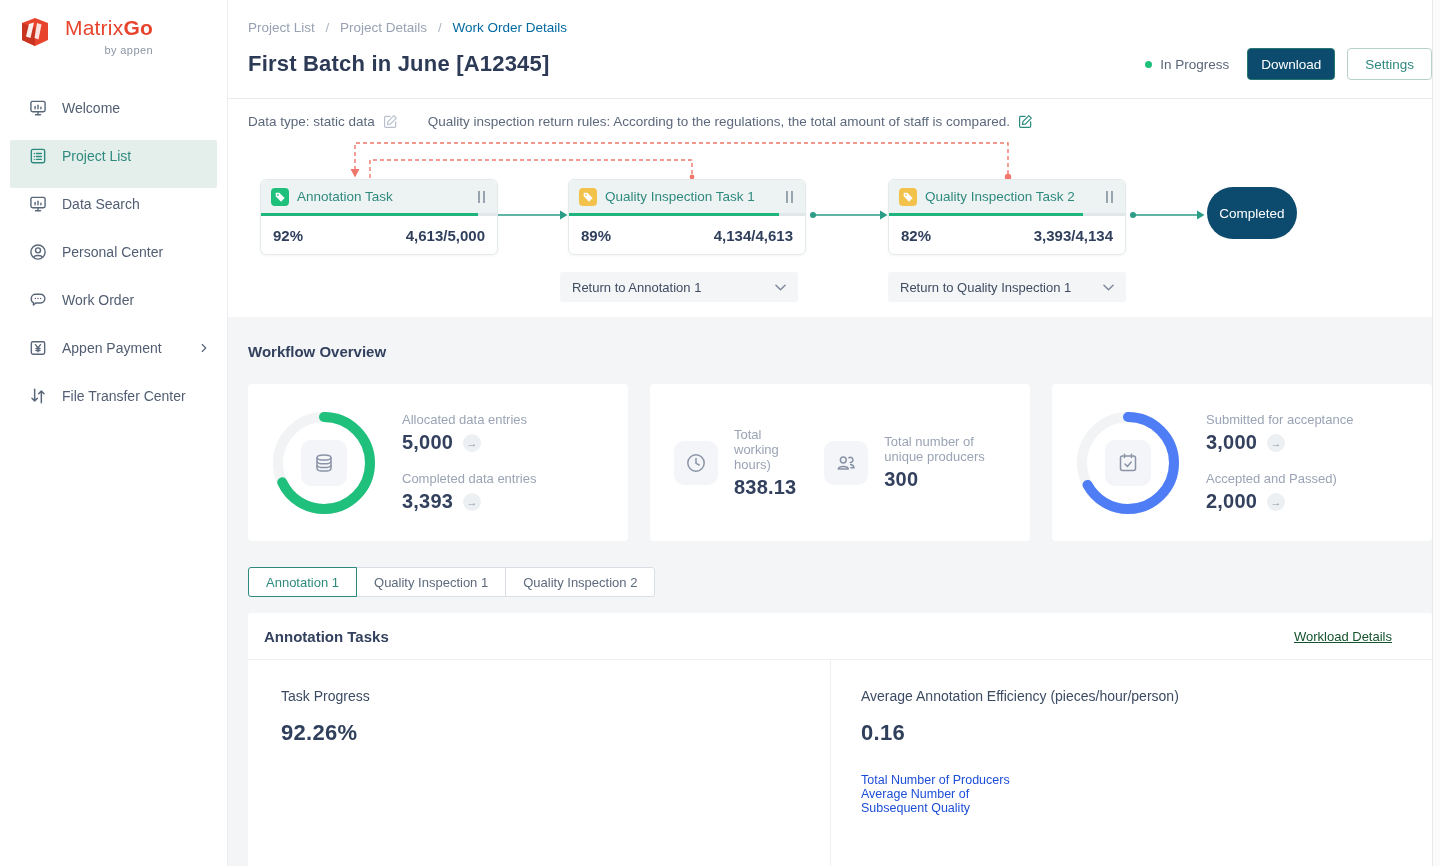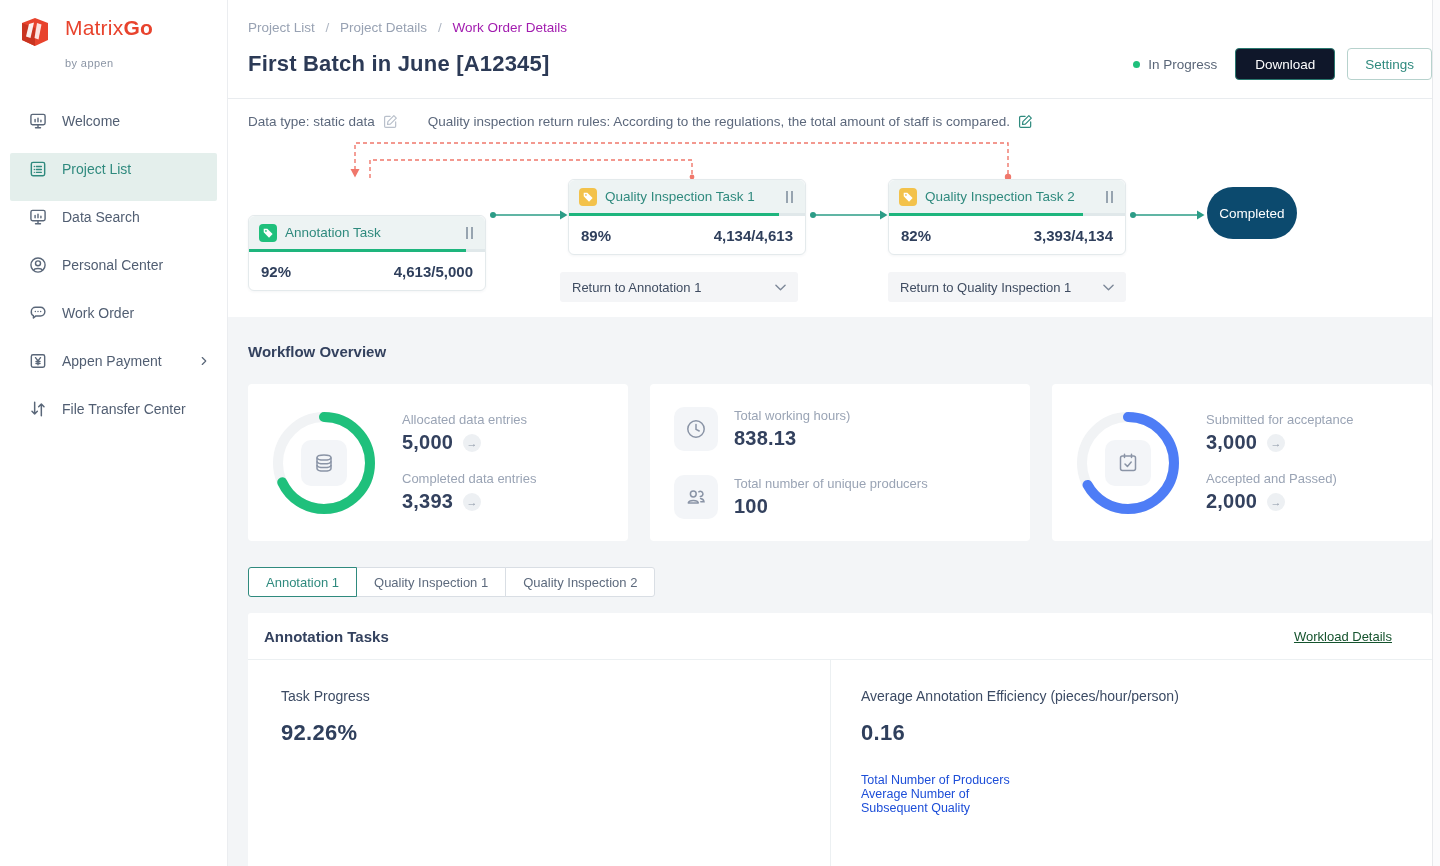--- a/index.html
+++ b/index.html
@@ -8,44 +8,44 @@
   .app { position:relative; width:1440px; height:866px; overflow:hidden; background:#ffffff; }
 
   
   .sidebar { position:absolute; left:0; top:0; width:228px; height:866px; background:#ffffff; border-right:1px solid #ebedf0; z-index:5; }
   .logo { display:flex; align-items:flex-start; gap:12px; padding:14px 0 0 17px; }
   .logo-mark { width:36px; height:36px; flex:0 0 auto; }
   .logo-text-wrap { padding-top:2px; }
   .logo-name { font-size:21px; color:#e8432d; letter-spacing:.2px; }
   .logo-name .reg { font-weight:500; }
   .logo-name .bold { font-weight:800; }
-  .logo-tagline { font-size:11px; color:#8b95a5; margin-top:17px; letter-spacing:.4px; }
+  .logo-tagline { font-size:11px; color:#8b95a5; margin-top:4px; letter-spacing:.4px;text-align:right; }
   .nav { margin-top:36px; }
   .nav-item { display:flex; align-items:center; height:48px; padding:0 16px 16px 28px; font-size:14px; color:#515e72; cursor:pointer; }
   .nav-item .nicon { width:20px; height:20px; margin-right:14px; flex:0 0 auto; display:flex; }
   .nav-item svg { stroke:#5a6779; }
   .nav-item.active { background:#e4efec; color:#2f8a7e; margin:0 10px 0 10px; padding-left:18px; border-radius:2px; }
   .nav-item.active svg { stroke:#2f8a7e; }
   .nav-item .spacer { flex:1; }
 
   
   .main { position:absolute; left:228px; top:0; width:1204px; height:866px; background:#ffffff; }
   .scroll-strip { position:absolute; right:0; top:0; width:8px; height:866px; background:#fbfbfc; border-left:1px solid #e7e9ec; z-index:6; }
 
   .page-head { margin:0 0 0 20px; width:1184px; padding-top:20px; }
   .breadcrumb { font-size:13.5px; color:#98a2b3; }
   .breadcrumb .crumb { cursor:pointer; }
   .breadcrumb .sep { margin:0 7px; color:#aeb6c3; }
-  .breadcrumb .crumb.current { color:#a21caf; }
+  .breadcrumb .crumb.current { color:#0369a1; }
   .title-row { display:flex; align-items:center; margin-top:13px; }
   .page-title { font-size:22px; font-weight:600; color:#2c3a56; letter-spacing:.2px; flex:1; }
   .status { display:flex; align-items:center; font-size:13.5px; color:#5a6678; margin-right:18px; }
   .status-dot { width:7px; height:7px; border-radius:50%; background:#1fc07c; margin-right:8px; }
   .btn { height:32px; border-radius:4px; font-size:13.5px; display:inline-flex; align-items:center; justify-content:center; cursor:pointer; font-family:inherit; }
-  .btn-primary { background:#0f172a; color:#ffffff; border:1px solid #28776e; padding:0 19px; margin-right:12px; }
+  .btn-primary { background:#0c4a6e; color:#ffffff; border:1px solid #28776e; padding:0 13px; margin-right:12px; }
   .btn-outline { background:#ffffff; color:#2f8a7e; border:1px solid #b7d2cd; padding:0 17px; }
   .head-divider { margin-top:18px; border-bottom:1px solid #e9ecef; width:1204px; }
 
   .meta-row { margin:15px 0 0 20px; width:1184px; display:flex; align-items:center; font-size:13.5px; color:#5c687c; }
   .meta-item { display:flex; align-items:center; }
   .meta-item + .meta-item { margin-left:30px; }
   .meta-item .edit { margin-left:8px; display:flex; cursor:pointer; }
 
   
   .flow { position:relative; margin:0 0 0 20px; width:1184px; height:188px; }
@@ -70,21 +70,21 @@
   .ov-card { flex:1; background:#ffffff; border-radius:4px; height:157px; display:flex; align-items:center; padding:0 24px; gap:26px; }
   .donut-wrap { position:relative; width:104px; height:104px; flex:0 0 auto; }
   .donut-center { position:absolute; left:29px; top:29px; width:46px; height:46px; border-radius:10px; background:#f3f5f8; display:flex; align-items:center; justify-content:center; }
   .ov-rows { display:flex; flex-direction:column; gap:17px; }
   .ov-label { font-size:13px; color:#9aa4b5; }
   .ov-value-row { display:flex; align-items:center; gap:10px; margin-top:4px; }
   .ov-value { font-size:20px; font-weight:700; color:#33415e; letter-spacing:.2px; }
   .arrow-chip { width:18px; height:18px; border-radius:50%; background:#edf0f3; color:#8c96a6; font-size:11px; display:flex; align-items:center; justify-content:center; cursor:pointer; }
   .icon-row { display:flex; align-items:center; gap:16px; }
   .icon-sq { width:44px; height:44px; border-radius:10px; background:#f3f5f8; display:flex; align-items:center; justify-content:center; flex:0 0 auto; }
-  .mid-rows { display:flex; flex-direction:column; gap:24px; }
+  .mid-rows { display:flex; gap:24px; }
 
   
   .tabs { display:flex; margin-top:26px; }
   .tab { height:30px; padding:0 17px; background:#ffffff; border:1px solid #d9dee4; margin-left:-1px; display:flex; align-items:center; font-size:13px; color:#5d6a7d; cursor:pointer; position:relative; }
   .tab:first-child { border-radius:3px 0 0 3px; margin-left:0; }
   .tab:last-child { border-radius:0 3px 3px 0; }
   .tab.active { border-color:#2f8a7e; color:#2f8a7e; z-index:1; }
 
   
   .panel { margin-top:16px; width:1184px; background:#ffffff; border-radius:3px 3px 0 0; }
@@ -248,21 +248,21 @@
         <circle cx="245" cy="86" r="3" fill="#2b9c86"></circle>
         <polygon points="312,81.5 312,90.5 319.5,86" fill="#2b9c86"></polygon>
         <line x1="566" y1="86" x2="635" y2="86" stroke="#2b9c86" stroke-width="1.6"></line>
         <circle cx="565" cy="86" r="3" fill="#2b9c86"></circle>
         <polygon points="632,81.5 632,90.5 639.5,86" fill="#2b9c86"></polygon>
         <line x1="886" y1="86" x2="952" y2="86" stroke="#2b9c86" stroke-width="1.6"></line>
         <circle cx="885" cy="86" r="3" fill="#2b9c86"></circle>
         <polygon points="949,81.5 949,90.5 956.5,86" fill="#2b9c86"></polygon>
       </svg>
 
-      <div class="task-card" style="left:0;margin-top:36px;">
+      <div class="task-card" style="left:12px;">
         <div class="t-head">
           <span class="tag-badge" style="background-color: rgb(31, 192, 124);">
             <svg viewBox="0 0 14 14" width="12" height="12">
                 <path fill-rule="evenodd" fill="#ffffff" d="M2 2h4.2L12.4 8.2 8.2 12.4 2 6.2Zm2.6 1.6a1 1 0 1 0 0 2 1 1 0 0 0 0-2z"></path>
               </svg>
           </span>
           <span class="t-name">Annotation Task</span>
           <span class="pause">
               <i></i>
               <i></i>
@@ -398,21 +398,21 @@
               <div class="icon-sq">
                 <svg viewBox="0 0 24 24" width="24" height="24" fill="none" stroke="#8a94a6" stroke-width="1.5" stroke-linecap="round">
                   <circle cx="9.3" cy="9" r="2.9"></circle>
                     <path d="M4.3 18c.6-3.4 9.4-3.4 10 0z" stroke-linejoin="round"></path>
                   <path d="M14.8 6.8a2.6 2.6 0 1 1 1.5 4.7M16.6 13.4c2 .4 3.2 1.6 3.4 3.4h-3.2"></path>
                 </svg>
               </div>
               <div>
                 <div class="ov-label">Total number of unique producers</div>
                 <div class="ov-value-row">
-                    <span class="ov-value">100</span>
+                    <span class="ov-value">300</span>
                   </div>
               </div>
             </div>
           </div>
         </div>
 
         <div class="ov-card">
           <div class="donut-wrap">
             <svg width="104" height="104" viewBox="0 0 104 104">
               <circle cx="52" cy="52" r="46" fill="none" stroke="#f1f3f5" stroke-width="10"></circle>

